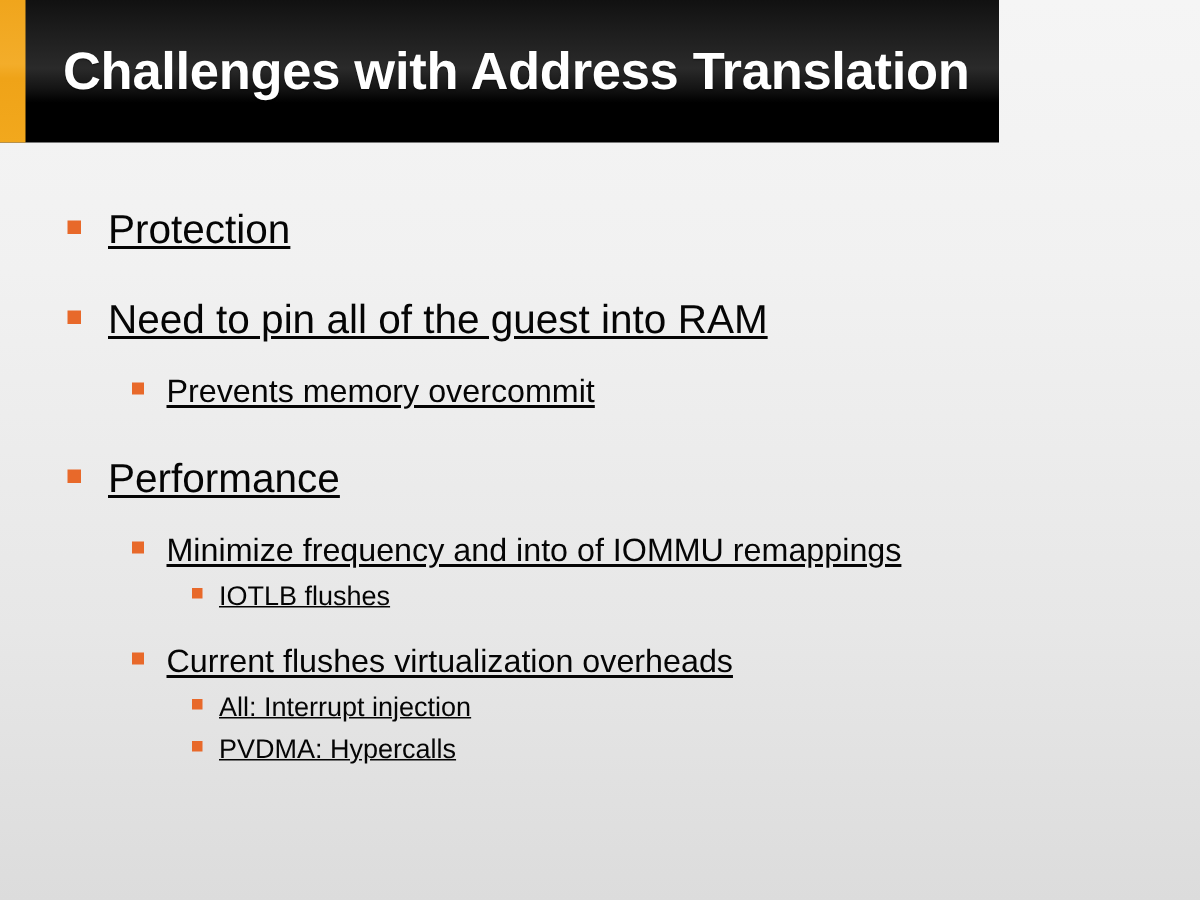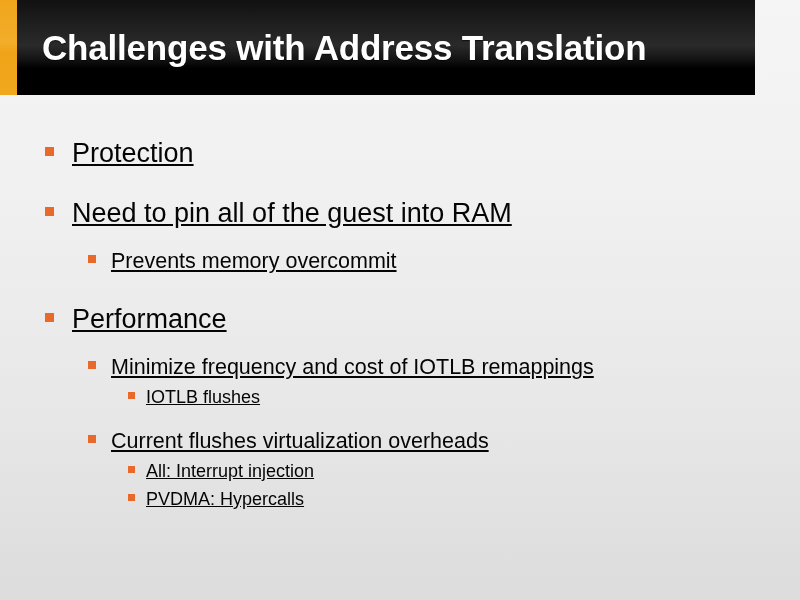--- a/index.html
+++ b/index.html
@@ -19,21 +19,21 @@
     height: 600px;
     background: linear-gradient(to bottom, #f5f5f5 0%, #f1f1f1 30%, #e7e7e7 70%, #dcdcdc 100%);
     overflow: hidden;
   }
 
   
   .title-bar {
     position: absolute;
     left: 0;
     top: 0;
-    width: 755px;
+    width: 666px;
     height: 95px;
     background: linear-gradient(to bottom,
                 #111111 0%,
                 #1d1d1d 22%,
                 #2a2a2a 48%,
                 #141414 62%,
                 #000000 72%,
                 #000000 100%);
   }
 
@@ -169,21 +169,21 @@
       <span class="btext">Prevents memory overcommit</span>
     </div>
 
     <div class="bullet lvl1">
       <span class="marker"></span>
       <span class="btext">Performance</span>
     </div>
 
     <div class="bullet lvl2">
       <span class="marker"></span>
-      <span class="btext">Minimize frequency and cost of IOTLB remappings</span>
+      <span class="btext">Minimize frequency and into of IOMMU remappings</span>
     </div>
 
     <div class="bullet lvl3">
       <span class="marker"></span>
       <span class="btext">IOTLB flushes</span>
     </div>
 
     <div class="bullet lvl2">
       <span class="marker"></span>
       <span class="btext">Current flushes virtualization overheads</span>

